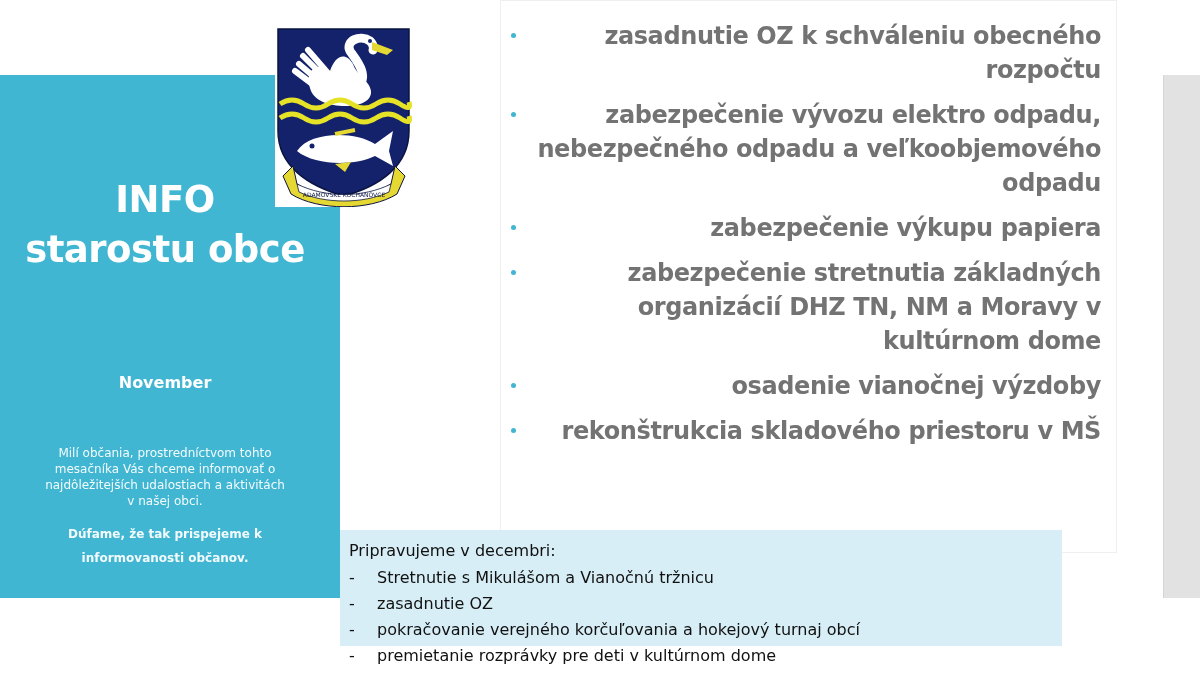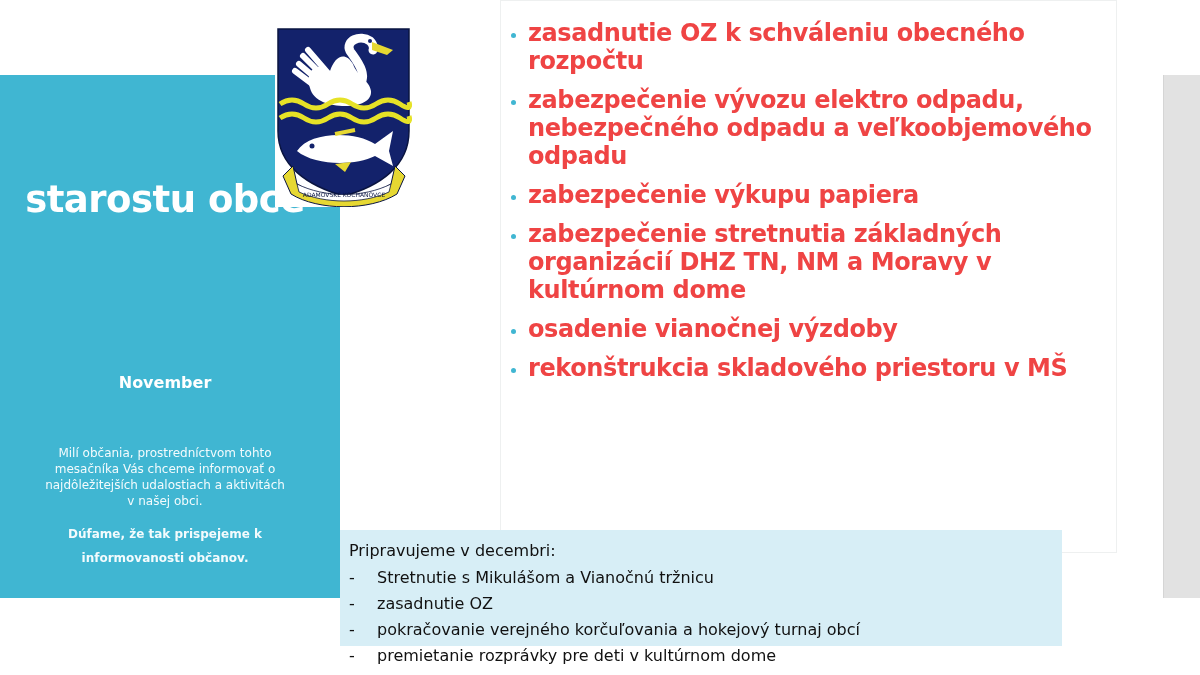--- a/index.html
+++ b/index.html
@@ -30,23 +30,24 @@
     .logo {
       position: absolute; left: 275px; top: 26px; width: 138px; height: 181px;
       background: #ffffff;
     }
     .bullets-box {
       position: absolute; left: 500px; top: 0; width: 617px; height: 553px;
       background: #ffffff; border: 1px solid #eef0f0; box-sizing: border-box;
     }
     .bullets { position: absolute; left: 0; top: 18px; width: 600px; margin: 0; padding: 0; list-style: none; }
     .bullet {
-      position: relative; padding-left: 27px; color: #ef4444;
-      font-size: 24px; font-weight: bold; line-height: 28px; margin-bottom: 11px;
+      position: relative; padding-left: 27px; color: #737373;
+      font-size: 24px; font-weight: bold; line-height: 34px; margin-bottom: 11px;
       letter-spacing: -0.4px;
+      text-align: right;
     }
     .bullet-dot {
       position: absolute; left: 10px; top: 14px; width: 5px; height: 5px; border-radius: 50%;
       background: #40b6d2;
     }
     .gray-bar {
       position: absolute; left: 1163px; top: 75px; width: 37px; height: 523px;
       background: #e2e2e2; border-left: 1px solid #d5d5d5; box-sizing: border-box;
     }
     .upcoming {
@@ -56,20 +57,21 @@
     .upcoming-title { position: absolute; left: 9px; top: 9px; font-size: 16px; line-height: 24px; }
     .upcoming-list { position: absolute; left: 9px; top: 35px; margin: 0; padding: 0; list-style: none; }
     .upcoming-item { font-size: 16px; line-height: 26px; white-space: nowrap; }
     .dash { display: inline-block; width: 28px; }
   </style>
 </head>
 <body>
 
 <div class="left-panel">
   <div class="title">
+    <div>INFO</div>
     <div>starostu obce</div>
   </div>
   <div class="month">November</div>
   <div class="intro">Milí občania, prostredníctvom tohto mesačníka Vás chceme informovať o najdôležitejších udalostiach a aktivitách v našej obci.</div>
   <div class="closing">Dúfame, že tak prispejeme k informovanosti občanov.</div>
 </div>
 
 <div class="logo">
   <svg width="138" height="181" viewBox="0 0 138 181">
 

